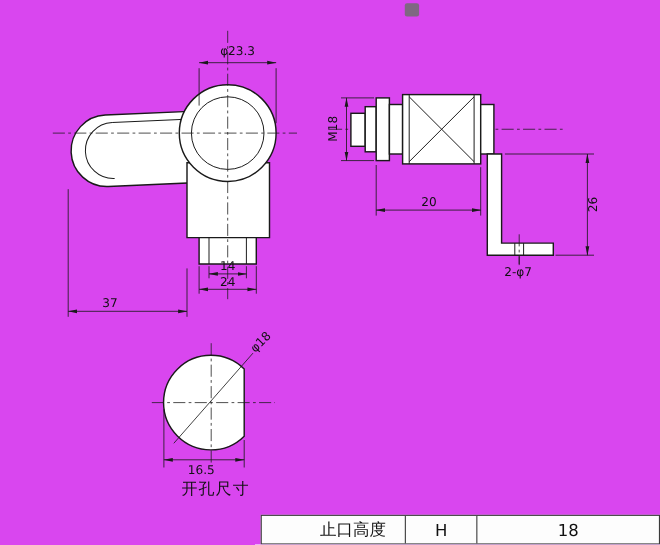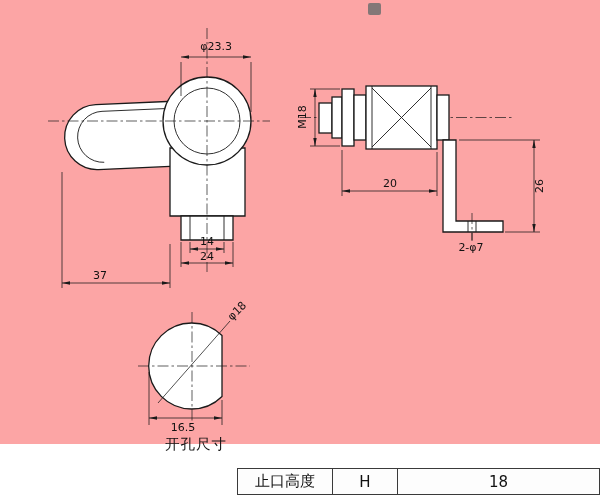--- a/index.html
+++ b/index.html
@@ -1,30 +1,30 @@
 <!DOCTYPE html>
 <html><head>
 <meta charset="utf-8">
 <style>
   * { margin:0; padding:0; box-sizing:border-box; }
   html,body { width:600px; height:495px; background:#ffffff; overflow:hidden; }
-  .stage { position:relative; width:600px; height:444px; background:#fca5a5;
+  .stage { position:relative; width:600px; height:495px; background:#d946ef;
            font-family:"DejaVu Sans", sans-serif; }
   svg { position:absolute; left:0; top:0; }
 
   .outline { fill:#ffffff; stroke:#1a1a1a; stroke-width:1.3; }
   .detail  { fill:none;    stroke:#1a1a1a; stroke-width:0.9; }
   .dim     { fill:none;    stroke:#1a1a1a; stroke-width:0.75; }
   .dimline { marker-start:url(#arr); marker-end:url(#arr); }
   .center  { fill:none;    stroke:#1a1a1a; stroke-width:0.7; stroke-dasharray:11 3 2.5 3; }
   .dimtext { font-family:"DejaVu Sans",sans-serif; font-size:11px; fill:#111; }
   .caption { font-family:"DejaVu Sans",sans-serif; font-size:14.5px; fill:#111; letter-spacing:1px; }
 
   .spec-table { position:absolute; left:237px; top:468px; width:363px; height:27px;
-                display:flex; border:1px solid #3a3a3a; background:#fdfdfd; }
+                display:flex; border:1px solid #3a3a3a; background:#fdfdfd;padding-left:36px; }
   .spec-table .cell { display:flex; align-items:center; justify-content:center;
                       font-size:15px; color:#111; border-left:1px solid #3a3a3a; height:100%; }
   .spec-table .cell:first-child { border-left:none; }
   .c1 { width:94px; } .c2 { width:65px; } .c3 { flex:1; }
 
   .stamp { position:absolute; left:368px; top:3px; width:13px; height:12px;
            background:#6f6f6f; opacity:.85; border-radius:2px; }
 </style>
 </head>
 <body>

